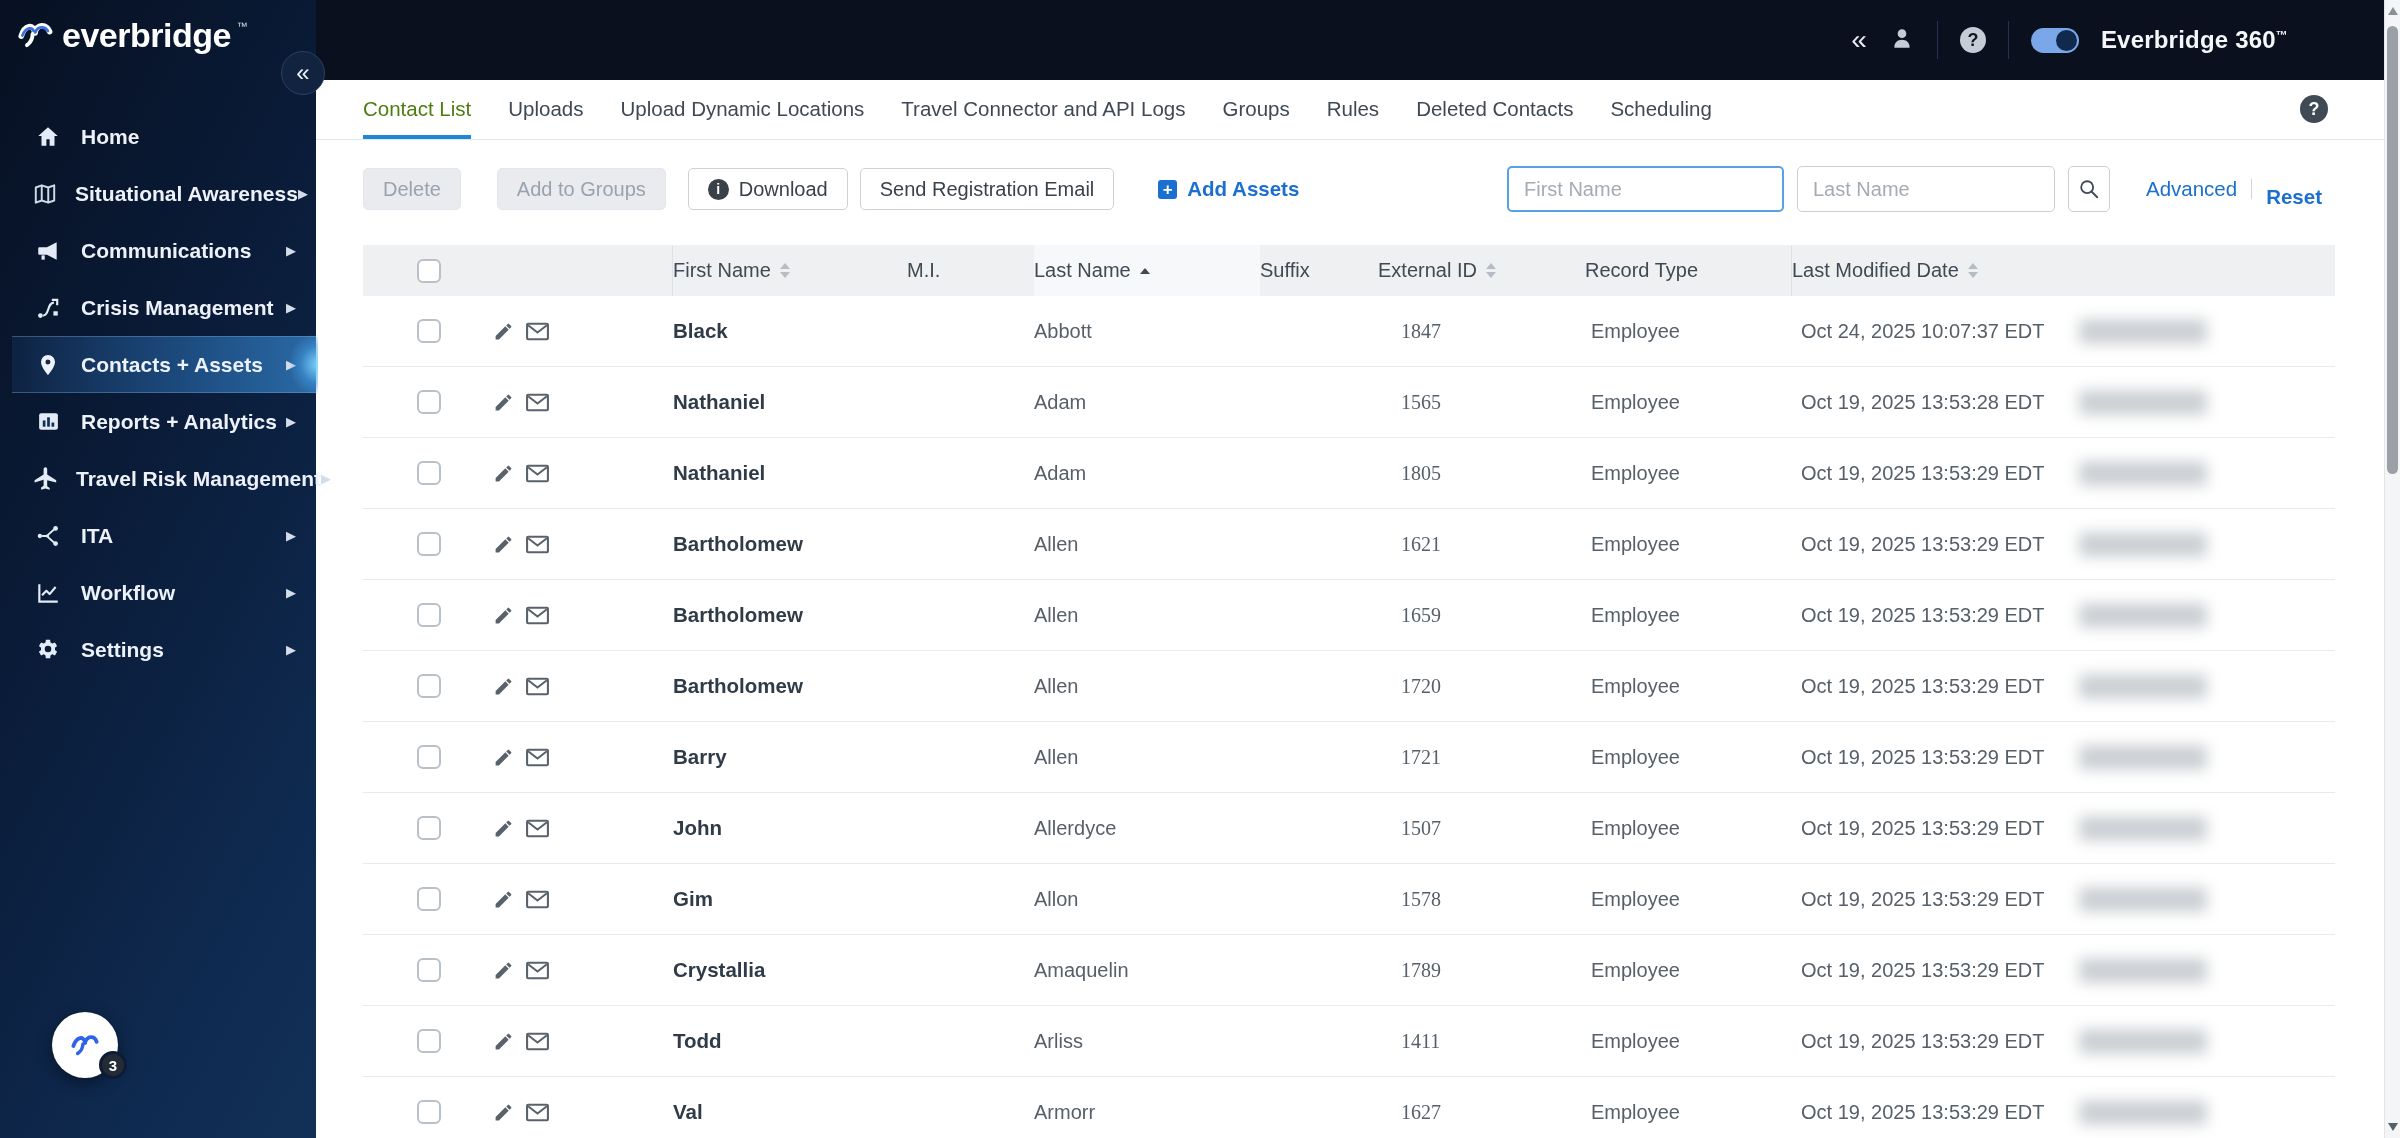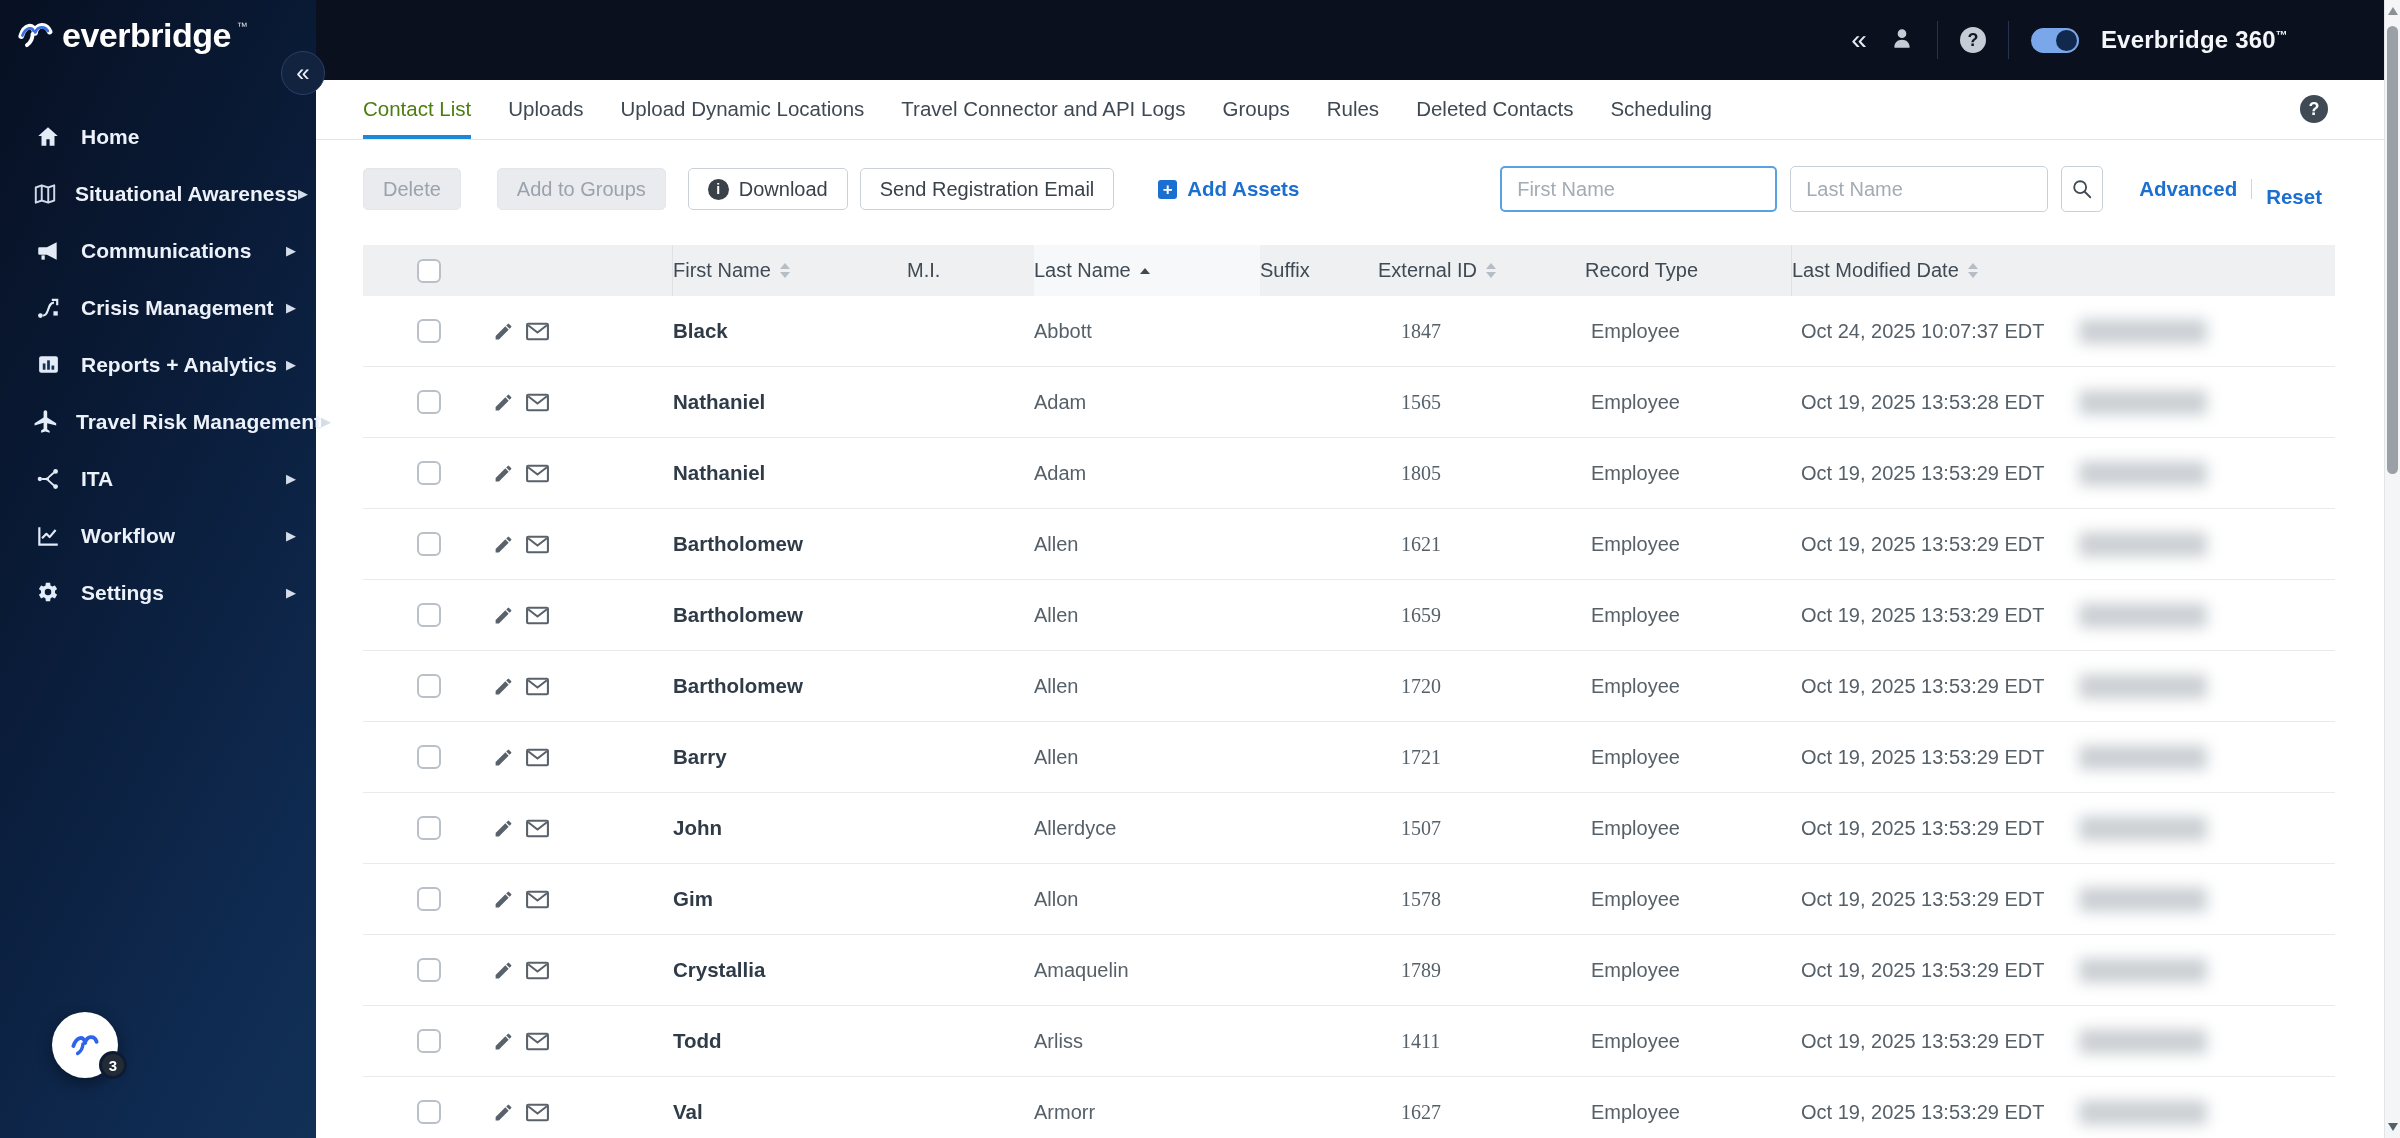--- a/index.html
+++ b/index.html
@@ -74,21 +74,21 @@
   .plus-sq { width:19px; height:19px; border-radius:3px; background:#1b6fd0; color:#fff; font-size:17px;
     font-weight:700; display:flex; align-items:center; justify-content:center; line-height:1; }
   .search-group { position:absolute; right:62px; top:0; height:46px; display:flex; align-items:center; }
   .search-input { height:46px; border:1px solid #c9cfd6; border-radius:5px; padding:0 15px; font-size:20px;
     color:#333; font-family:inherit; outline:none; }
   .search-input::placeholder { color:#a3abb3; }
   .search-input.focused { border:2px solid #58a2e4; }
   .fn-input { width:277px; } .ln-input { width:258px; margin-left:13px; }
   .search-btn { width:42px; height:46px; margin-left:13px; background:#fff; border:1px solid #c9cfd6;
     border-radius:5px; display:flex; align-items:center; justify-content:center; cursor:pointer; }
-  .adv-link { margin-left:36px; color:#1b6fd0; font-weight:700; font-size:20.5px; cursor:pointer; }
+  .adv-link { margin-left:36px; color:#1b6fd0; font-weight:400; font-size:20.5px; cursor:pointer; }
   .link-sep { width:1px; height:20px; background:#cfd4d9; margin:0 14px; }
   .reset-link { color:#1b6fd0; font-weight:700; font-size:20.5px; cursor:pointer;margin-top:16px; }
 
   
   .table { margin:33px 0 0 47px; width:1972px; --cols:100px 210px 234px 127px 226px 118px 207px 207px 278px 1fr; }
   .thead { display:grid; grid-template-columns:var(--cols); height:51px; background:#eef0f2;
     align-items:center; color:#3f4a54; font-size:20px; }
   .th { display:flex; align-items:center; height:100%; position:relative; }
   .th.hl { background:#f7f8f9; }
   .th.bdr { border-right:1px solid #dfe2e5; }
@@ -617,20 +617,29 @@
           <svg width="26" height="26" viewBox="0 0 24 24">
             <circle cx="5" cy="19" r="2.2" fill="#e3ebf7"></circle>
             <path d="M7.5 19c6 0 3.5-12 10-12" fill="none" stroke="#e3ebf7" stroke-width="2"></path>
             <path d="M15.5 4.5h5v5" fill="none" stroke="#e3ebf7" stroke-width="2"></path>
             <rect x="17" y="15" width="4" height="4" fill="#e3ebf7"></rect>
           </svg>
         </span>
     <span class="nav-label">Crisis Management</span>
     <span class="chev">▶</span>
   </div>
+      <div class="nav-item selected">
+    <span class="nav-icon">
+          <svg width="24" height="26" viewBox="0 0 24 24">
+            <path fill-rule="evenodd" fill="#eef3fa" d="M12 2a7 7 0 0 0-7 7c0 5.2 7 13 7 13s7-7.8 7-13a7 7 0 0 0-7-7zm0 9.5A2.5 2.5 0 1 1 12 6.5a2.5 2.5 0 0 1 0 5z"></path>
+          </svg>
+        </span>
+    <span class="nav-label">Contacts + Assets</span>
+    <span class="chev">▶</span>
+  </div>
       <div class="nav-item">
     <span class="nav-icon">
           <svg width="25" height="25" viewBox="0 0 24 24">
             <rect x="3" y="4" width="18" height="16" rx="2" fill="#e3ebf7"></rect>
             <rect x="6.5" y="11" width="2.6" height="6" fill="#123056"></rect>
             <rect x="10.7" y="8" width="2.6" height="9" fill="#123056"></rect>
             <rect x="14.9" y="13" width="2.6" height="4" fill="#123056"></rect>
           </svg>
         </span>
     <span class="nav-label">Reports + Analytics</span>

